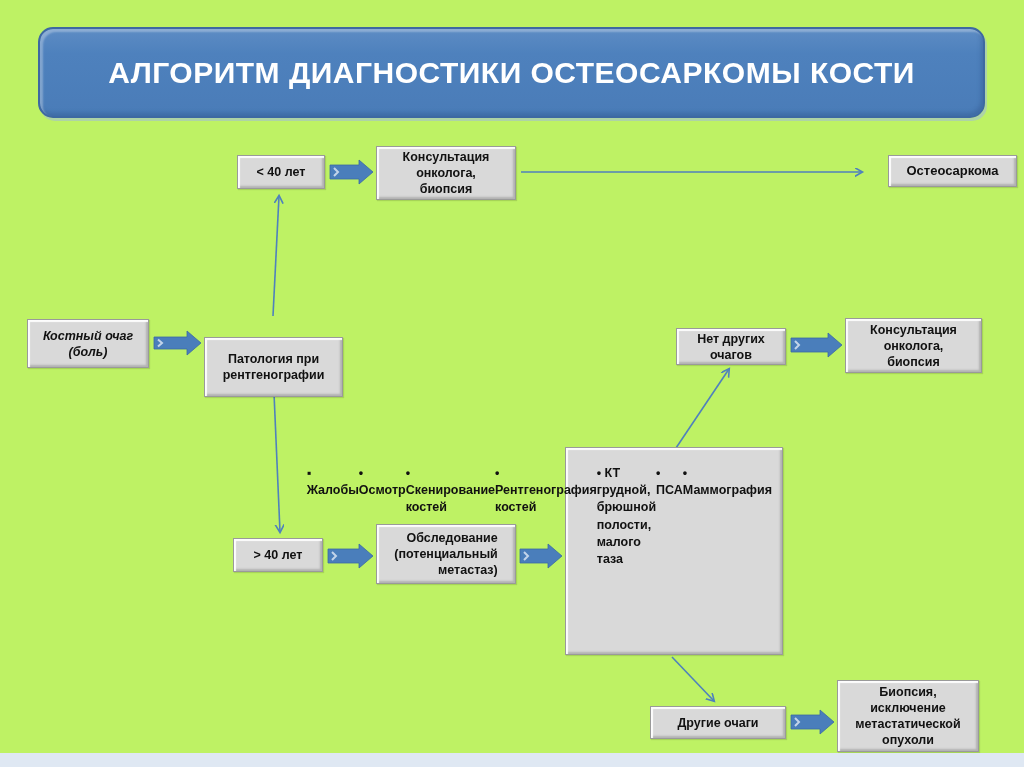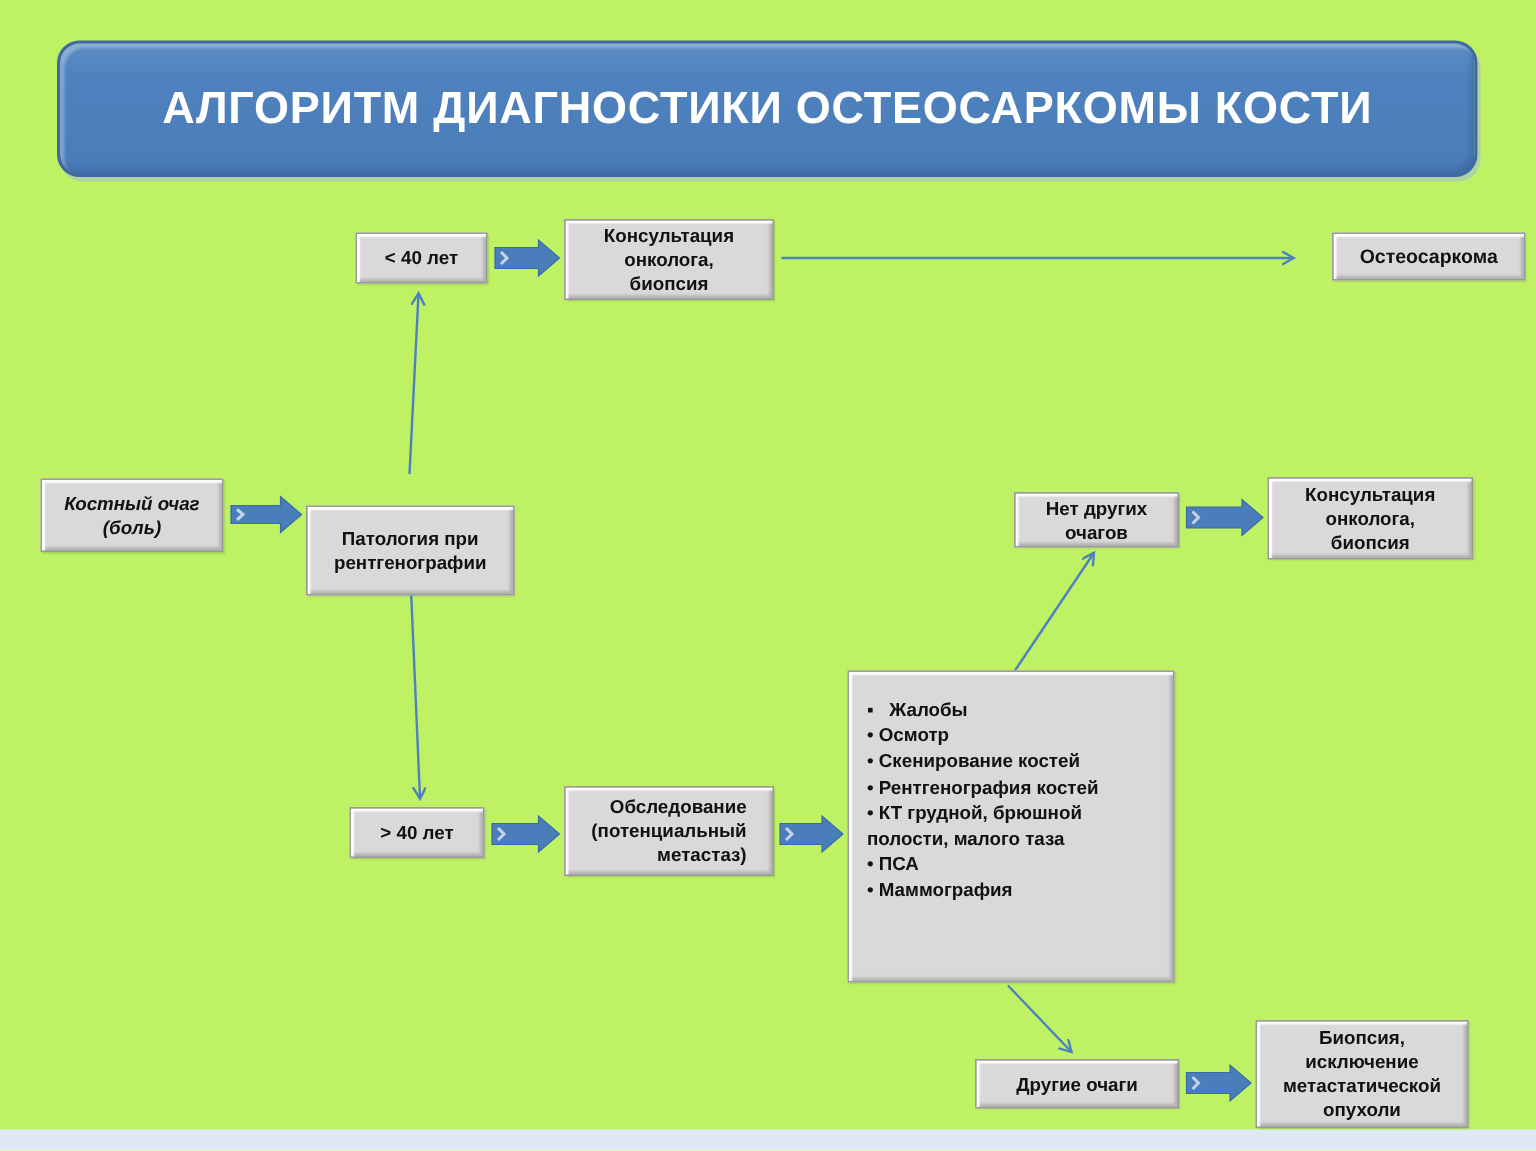--- a/index.html
+++ b/index.html
@@ -71,23 +71,23 @@
   .node-no-other-foci  { left: 676px; top: 328px; width: 110px; height: 37px; }
   .node-consult-right  { left: 845px; top: 318px; width: 137px; height: 55px; }
   .node-over40         { left: 233px; top: 538px; width: 90px;  height: 34px; }
   .node-examination    { left: 376px; top: 524px; width: 140px; height: 60px; text-align: right; }
   .node-other-foci     { left: 650px; top: 706px; width: 136px; height: 33px; }
   .node-biopsy         { left: 837px; top: 680px; width: 142px; height: 72px; }
 
   .node-checklist {
     left: 565px; top: 447px; width: 218px; height: 208px;
     align-items: flex-start;
-    justify-content: flex-start;
+    justify-content: flex-end;
     text-align: left;
-    flex-direction: column;
+    flex-direction: row;
     padding: 17px 10px 10px 12px;
   }
   .node-checklist .check-item {
     white-space: pre-wrap;
     font-size: 12.5px;
     line-height: 17.2px;
   }
 
   .arrow-layer {
     position: absolute;

